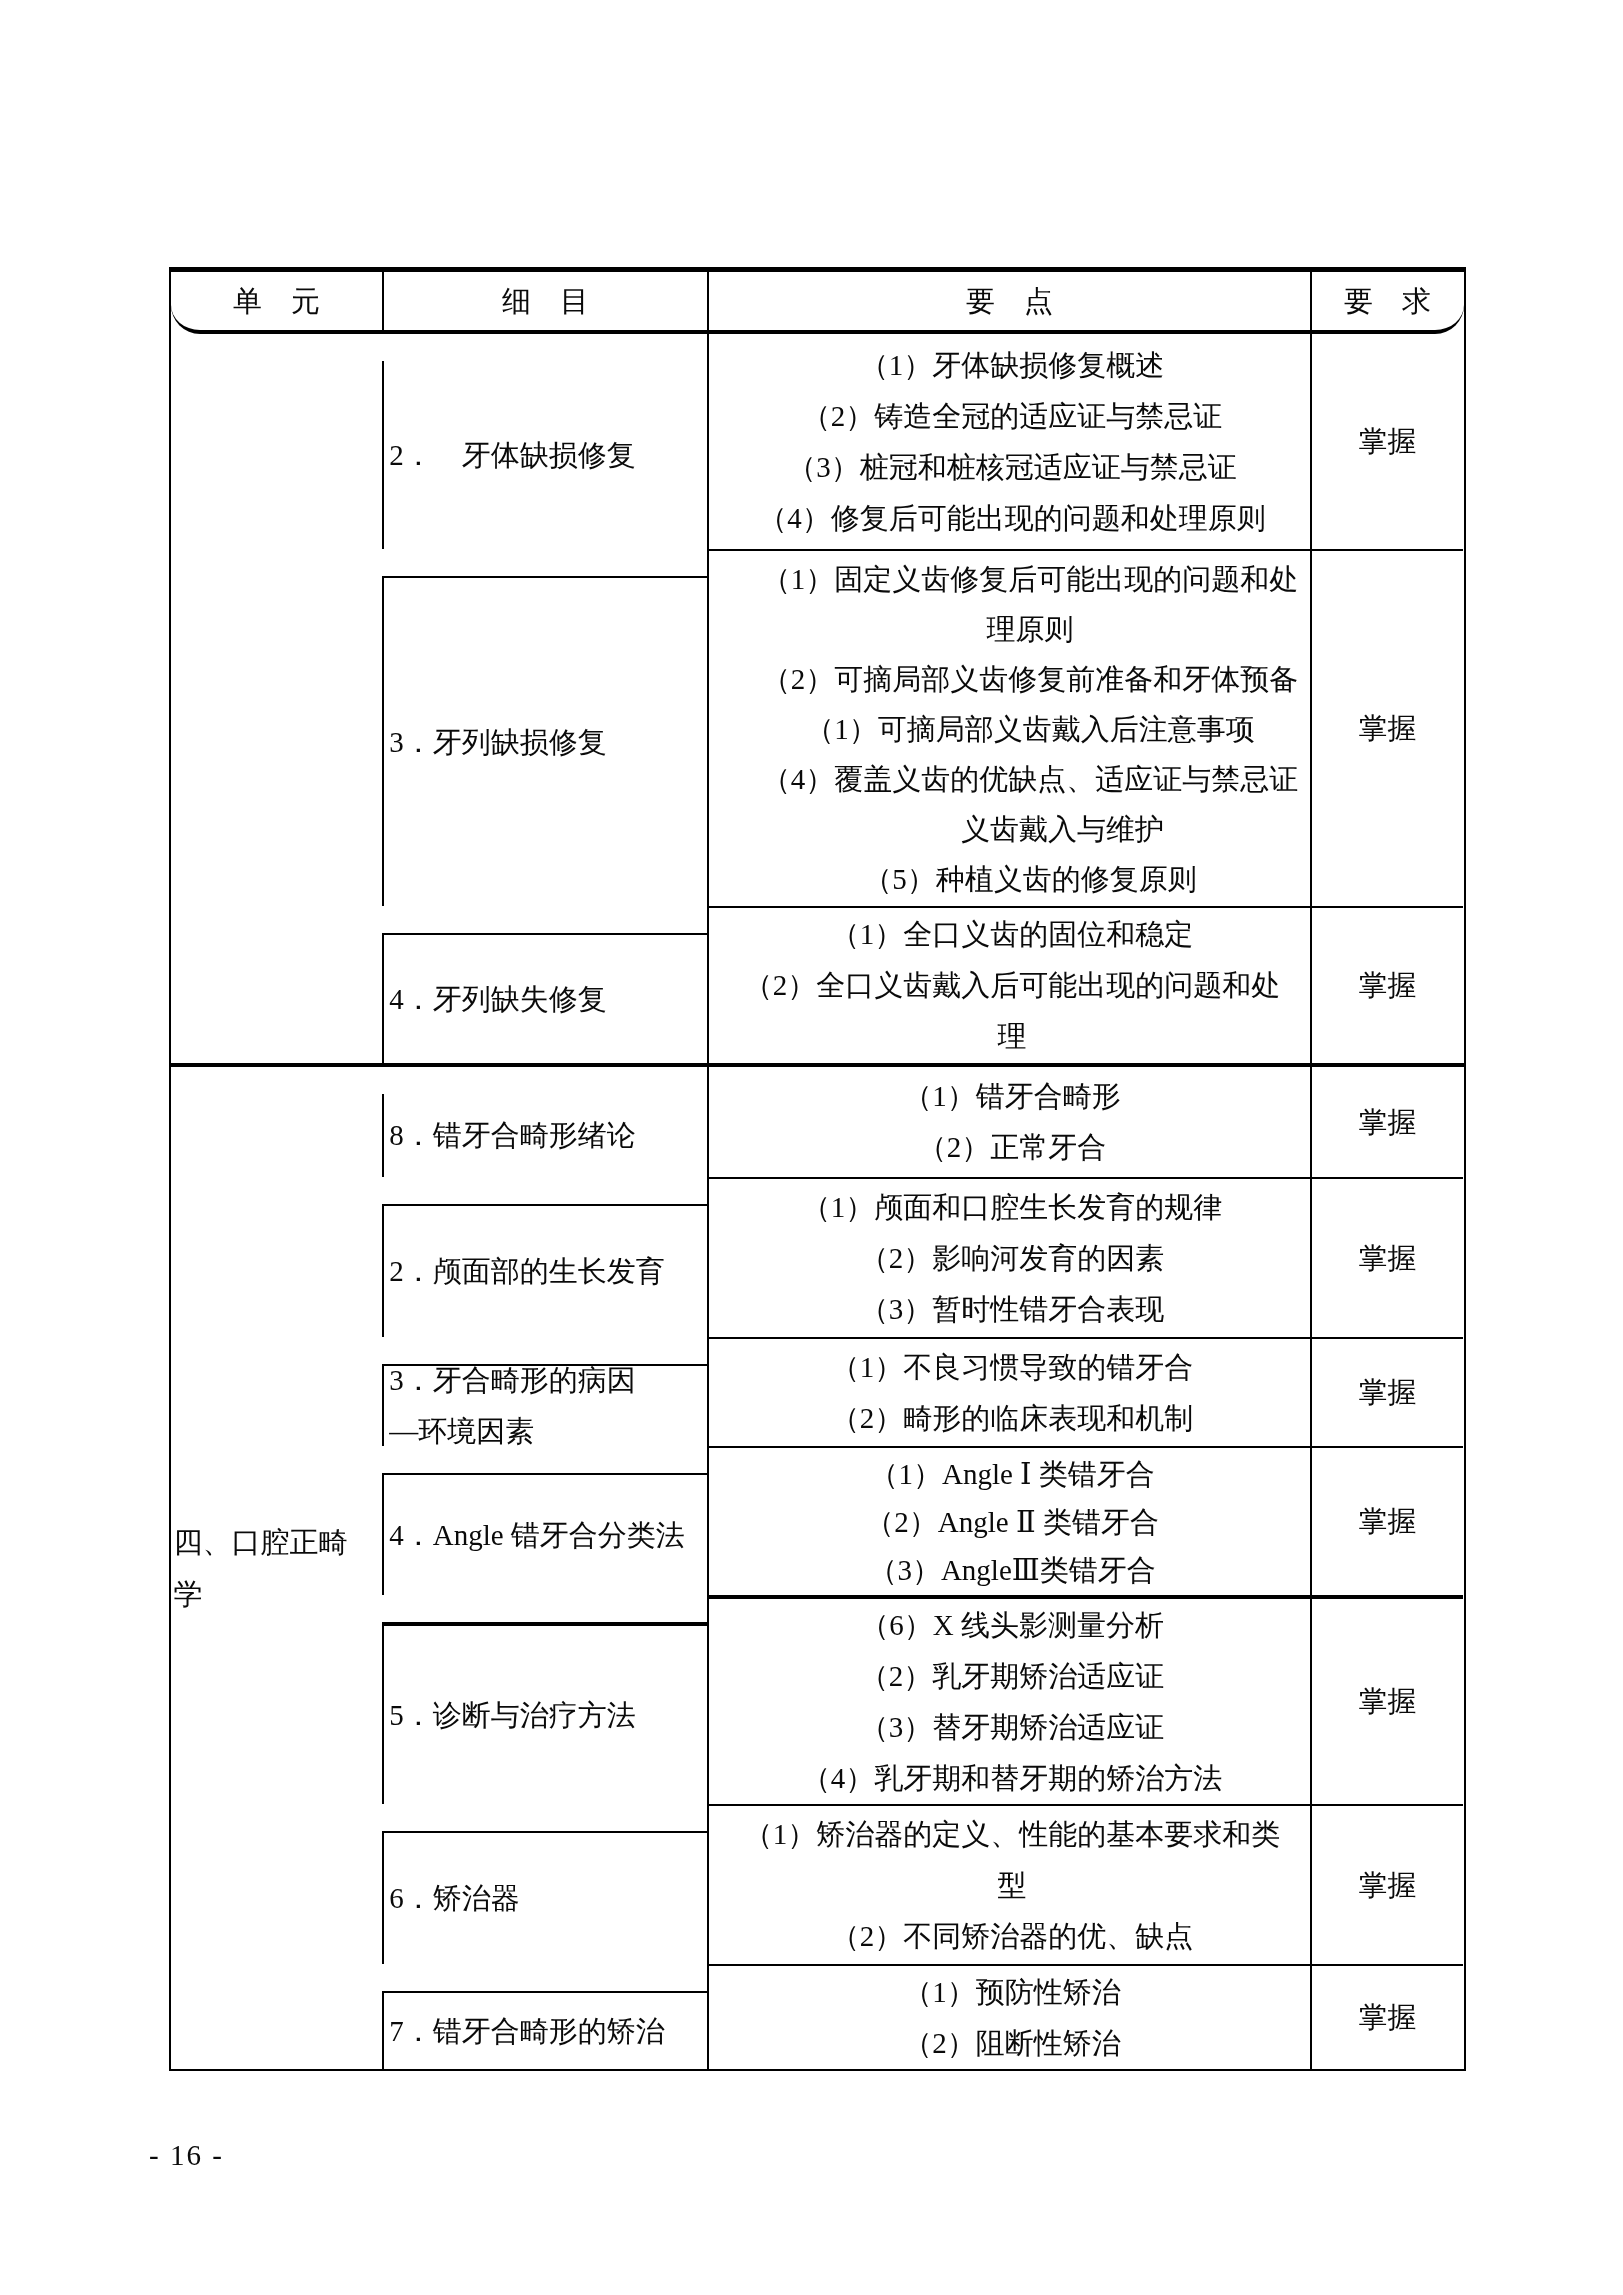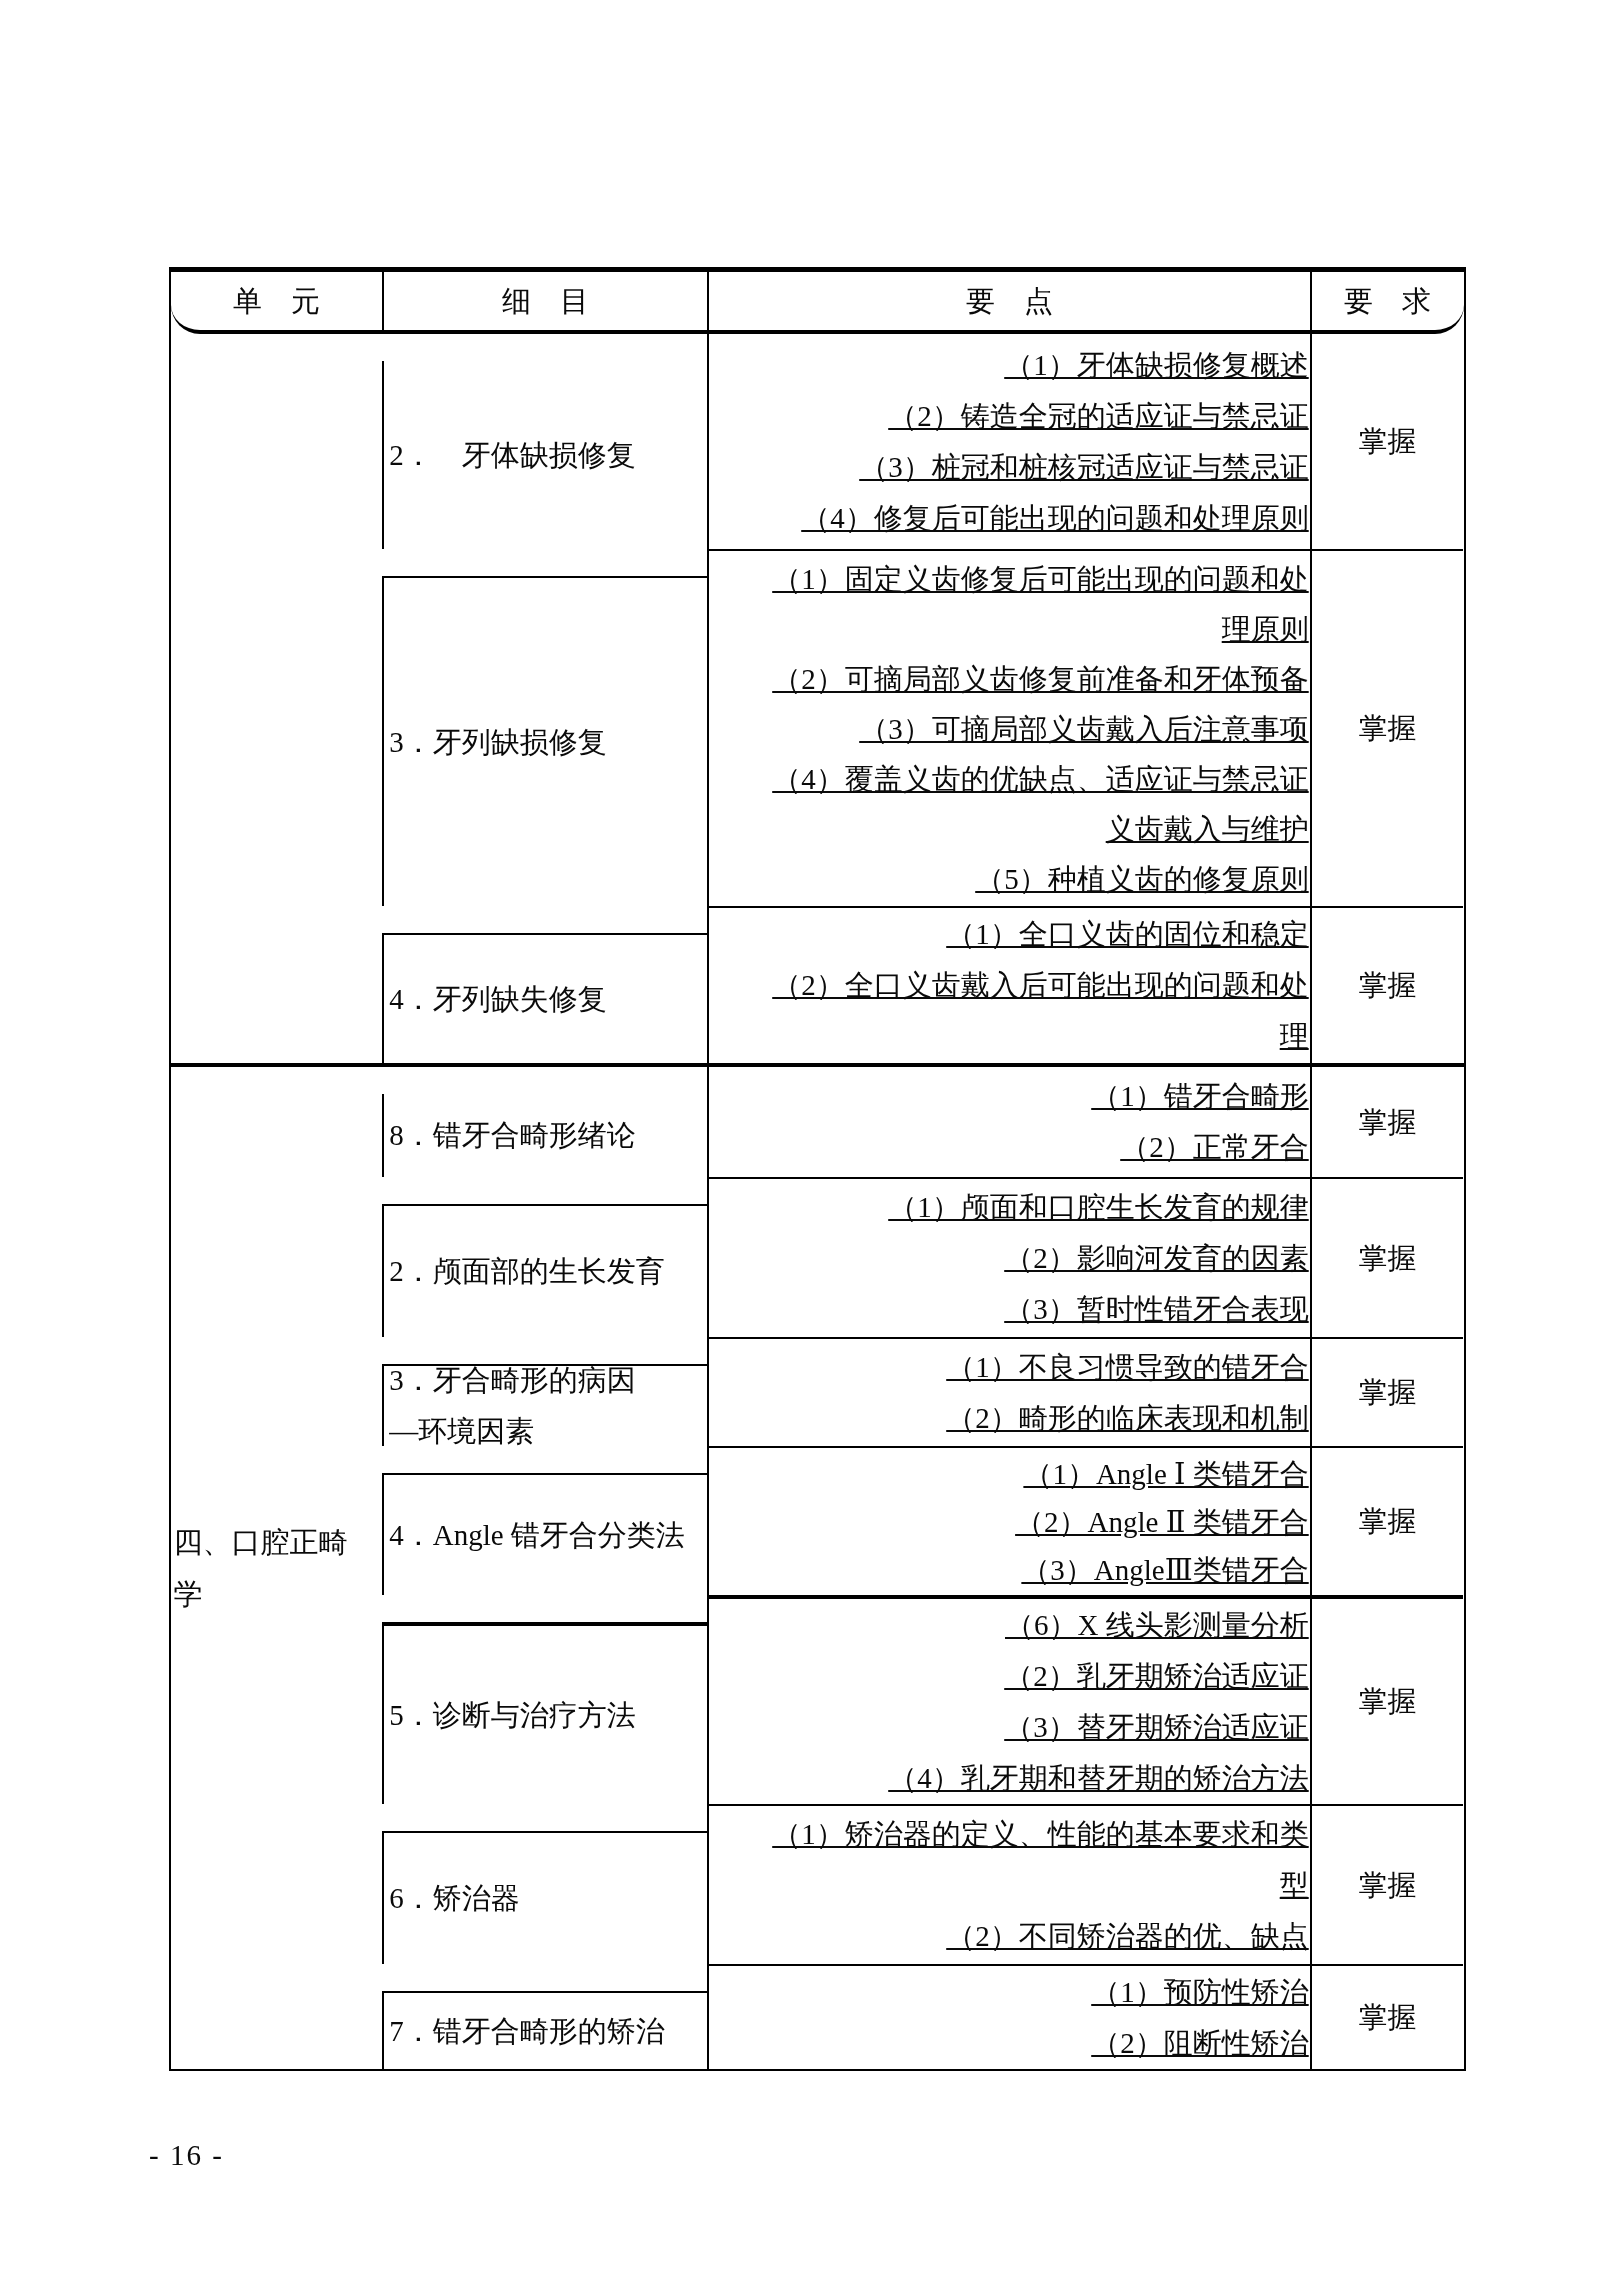--- a/index.html
+++ b/index.html
@@ -31,21 +31,21 @@
     display:flex;flex-direction:column;justify-content:center;
     overflow:hidden;
     font-size:29px;
     line-height:51px;
   }
   .bl{border-left:2.6px solid #000;}
   .bt{border-top:2.6px solid #000;}
   .btk{border-top:4.6px solid #000;}
   .hd{align-items:center;justify-content:center;line-height:39px;}
   .c-detail{padding-left:5.2px;align-items:flex-start;margin-top:27px;}
-  .c-points{padding-left:6.5px;padding-right:1.3px;align-items:flex-end;text-decoration:underline;}
+  .c-points{padding-left:6.5px;padding-right:1.3px;align-items:center;}
   .c-req{align-items:center;}
   .c-unit{padding-left:2.6px;align-items:flex-start;line-height:52px;}
   .line{white-space:pre;}
   .ind{padding-left:65px;}
   .lh76 .line{line-height:50px;margin-left:36px;}
   .lh74 .line{line-height:48px;}
   .page-number{
     position:absolute;left:149px;top:2139px;
     font-size:29px;letter-spacing:2px;
     font-family:"Liberation Serif","DejaVu Serif",serif;
@@ -90,21 +90,21 @@
         <div class="line">掌握</div>
       </div>
 
       <div class="cell c-detail bl bt" style="grid-area:2/2">
         <div class="line">3．牙列缺损修复</div>
       </div>
       <div class="cell c-points bl bt lh76" style="grid-area:2/3">
         <div class="line">（1）固定义齿修复后可能出现的问题和处</div>
         <div class="line">理原则</div>
         <div class="line">（2）可摘局部义齿修复前准备和牙体预备</div>
-        <div class="line">（3）可摘局部义齿戴入后注意事项</div>
+        <div class="line">（1）可摘局部义齿戴入后注意事项</div>
         <div class="line">（4）覆盖义齿的优缺点、适应证与禁忌证</div>
         <div class="line ind">义齿戴入与维护</div>
         <div class="line">（5）种植义齿的修复原则</div>
       </div>
       <div class="cell c-req bl bt" style="grid-area:2/4">
         <div class="line">掌握</div>
       </div>
 
       <div class="cell c-detail bl bt" style="grid-area:3/2">
         <div class="line">4．牙列缺失修复</div>

